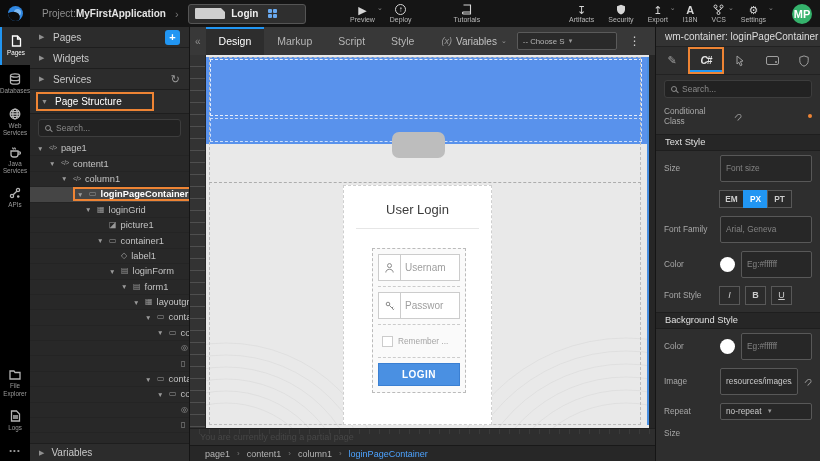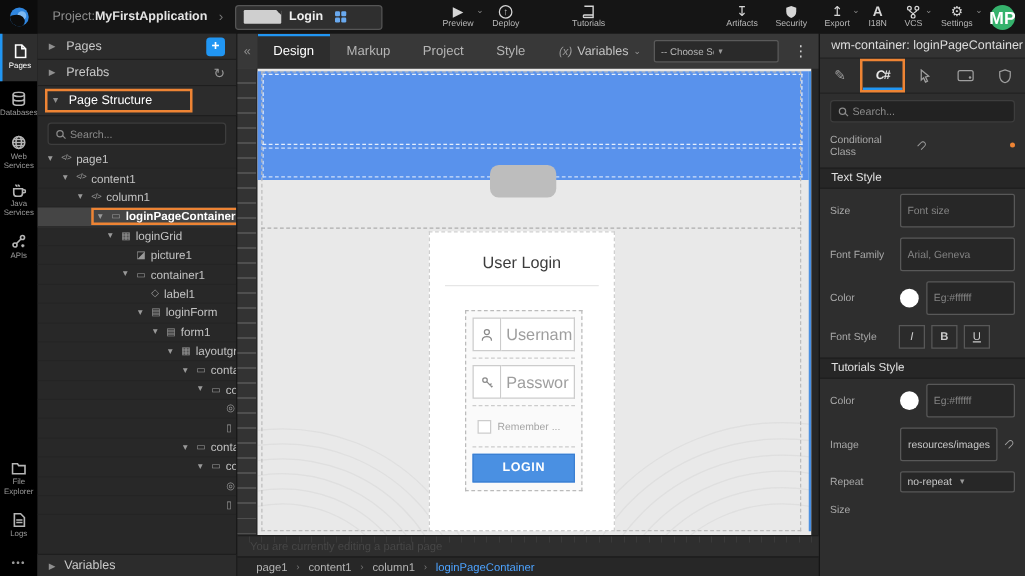--- a/index.html
+++ b/index.html
@@ -21,21 +21,21 @@
   .doc-ic::after{content:"";position:absolute;right:0;top:0;border:2px solid #2f2f2f;border-left-color:transparent;border-bottom-color:transparent}
   .ptab span{font-size:10px;color:#efefef;font-weight:bold;flex:1}
   .gridicon{display:grid;grid-template-columns:4px 4px;grid-template-rows:4px 4px;gap:1px}
   .gridicon i{background:#69a9ef;border-radius:1px}
   .tbitem{display:flex;flex-direction:column;align-items:center;justify-content:center;gap:1px;color:#b9b9b9;font-size:7px;line-height:1;padding:0 7px;height:27px}
   .tbitem .g{font-size:11px;color:#d6d6d6;line-height:10px;height:11px;display:flex;align-items:center}
   .tbwrap{display:flex;align-items:flex-start}
   .dd{color:#8a8a8a;font-size:7px;margin:4px 0 0 -5px}
   .deploy-ic{width:11px;height:11px;border:1px solid #d6d6d6;border-radius:50%;display:flex;align-items:center;justify-content:center;font-size:8px;color:#d6d6d6}
   .grow{flex:1}
-  .avatar{width:20px;height:20px;border-radius:50%;background:#35b26c;color:#fff;font-size:14px;font-weight:bold;display:flex;align-items:center;justify-content:center;margin:0 8px 0 6px}
+  .avatar{width:20px;height:20px;border-radius:50%;background:#35b26c;color:#fff;font-size:11px;font-weight:bold;display:flex;align-items:center;justify-content:center;margin:0 8px 0 18px}
   svg.ic{display:block}
 
   
   .main{flex:1;display:flex;min-height:0}
 
   
   .rail{width:30px;background:#000;display:flex;flex-direction:column;flex:0 0 auto}
   .rail-item{min-height:38px;display:flex;flex-direction:column;align-items:center;justify-content:center;gap:2px;color:#9a9a9a;font-size:6.3px;text-align:center;line-height:1.15;padding:3px 0;cursor:pointer}
   .rail-item.active{background:#2e2e2e;border-left:2px solid #2196f3;color:#fff}
   .rail-item svg{stroke:#b5b5b5;fill:none;stroke-width:1.3}
@@ -95,21 +95,21 @@
   .picph{position:absolute;left:186px;width:53px;top:77px;height:26px;background:#bdbdbd;border-radius:7px}
   .waves{position:absolute;left:0;right:0;bottom:0;pointer-events:none}
 
   .card{position:absolute;left:137px;width:149px;top:130px;bottom:3px;background:#fff;border:1px dashed #cfcfcf}
   .cardtitle{margin-top:16px;text-align:center;font-size:13px;color:#3c3c3c}
   .carddiv{margin:11px 12px 0;border-top:1px solid #e6e6e6}
   .formbox{position:absolute;left:28px;right:25px;top:62px;bottom:31px;border:1px dashed #bbb;background:#fafafa;padding:5px 5px 6px;display:flex;flex-direction:column}
   .frow{border-bottom:1px dashed #ccc;padding-bottom:5px;margin-bottom:5px}
   .inprow{display:flex;height:27px}
   .icell{width:23px;flex:0 0 auto;border:1px solid #ccc;background:#fff;display:flex;align-items:center;justify-content:center}
-  .ifield{flex:1;min-width:0;border:1px solid #ccc;border-left:none;background:#fff;display:flex;align-items:center;padding:0 4px;font-size:13px;color:#9e9e9e;white-space:nowrap;overflow:hidden}
+  .ifield{flex:1;min-width:0;border:1px solid #ccc;border-left:none;background:#fff;display:flex;align-items:center;padding:0 4px;font-size:10px;color:#9e9e9e;white-space:nowrap;overflow:hidden}
   .chkrow{display:flex;align-items:center;gap:5px;height:22px;padding-left:4px}
   .chk{width:11px;height:11px;border:1px solid #ccc;background:#fff;flex:0 0 auto}
   .chklab{font-size:8.3px;color:#a5a5a5;white-space:nowrap;overflow:hidden}
   .loginbtn{margin-top:auto;height:25px;background:#4a90e2;border:1px solid #3a7fd2;color:#fff;font-weight:bold;font-size:10px;display:flex;align-items:center;justify-content:center;letter-spacing:.5px;cursor:pointer}
 
   .cbottom{height:17px;flex:0 0 auto;background:#2e2e2e;border-top:1px solid #1f1f1f;position:relative;background-image:repeating-linear-gradient(90deg,transparent 0 9px,#3a3a3a 9px 10px);background-size:100% 5px;background-repeat:no-repeat}
   .partial{position:absolute;left:10px;top:3px;color:#474747;font-size:9px}
   .crumbs{height:16px;flex:0 0 auto;background:#272727;border-top:1px solid #191919;display:flex;align-items:center;gap:7px;padding:0 15px;font-size:9px;color:#b5b5b5}
   .crumbs .sep{color:#777;font-size:8px}
   .crumbs .cur{color:#4da3ff}
@@ -296,21 +296,25 @@
     </div>
 
     <div class="leftpanel">
       <div class="acc">
         <span class="chev">▶</span>
         <span>Pages</span>
         <span class="plusbtn"></span>
       </div>
       <div class="acc">
         <span class="chev">▶</span>
-        <span>Prefabs</span>
+        <span>Widgets</span>
+      </div>
+      <div class="acc">
+        <span class="chev">▶</span>
+        <span>Services</span>
         <span class="refresh"></span>
       </div>
       <div class="acc ps">
         <span class="hlbox">
           <span class="chev">▼</span>
           <span style="color:#fff;font-weight:normal">Page Structure</span>
         </span>
       </div>
       <div class="searchbar">
         <span class="mag"></span>
@@ -417,21 +421,21 @@
         <span class="chev" style="color:#8f8f8f;font-size:7px">▶</span>
         <span>Variables</span>
       </div>
     </div>
 
     <div class="center">
       <div class="ctoolbar">
         <span class="collapse-l">«</span>
         <div class="ctab active">Design</div>
         <div class="ctab">Markup</div>
-        <div class="ctab">Project</div>
+        <div class="ctab">Script</div>
         <div class="ctab">Style</div>
         <div class="varsbtn">
           <span class="vic">(x)</span>
           <span>Variables</span>
           <span class="dd2">⌄</span>
         </div>
         <div class="screensel">
           <span>-- Choose Screen Size --</span>
           <span class="dd2">▾</span>
         </div>
@@ -562,36 +566,44 @@
         <span class="clip" style="margin-left:14px">⊃</span>
         <span class="odot"></span>
       </div>
 
       <div class="sechdr">Text Style</div>
       <div class="rprow">
         <span class="rplabel">Size</span>
         <input class="rpfield" placeholder="Font size" style="">
       </div>
       <div class="rprow">
+        <span class="rplabel"></span>
+        <span class="units">
+          <span class="unit">EM</span>
+          <span class="unit active">PX</span>
+          <span class="unit">PT</span>
+        </span>
+      </div>
+      <div class="rprow">
         <span class="rplabel">Font Family</span>
         <input class="rpfield" placeholder="Arial, Geneva" style="">
       </div>
       <div class="rprow">
         <span class="rplabel">Color</span>
         <span class="swatch"></span>
         <input class="rpfield" placeholder="Eg:#ffffff" style="">
       </div>
       <div class="rprow">
         <span class="rplabel">Font Style</span>
         <span class="stylebtn it">I</span>
         <span class="stylebtn bo">B</span>
         <span class="stylebtn un">U</span>
       </div>
 
-      <div class="sechdr">Tutorials Style</div>
+      <div class="sechdr">Background Style</div>
       <div class="rprow">
         <span class="rplabel">Color</span>
         <span class="swatch"></span>
         <input class="rpfield" placeholder="Eg:#ffffff" style="">
       </div>
       <div class="rprow">
         <span class="rplabel">Image</span>
         <input class="rpfield" value="resources/images/im" style="">
         <span class="clip">⊃</span>
       </div>

